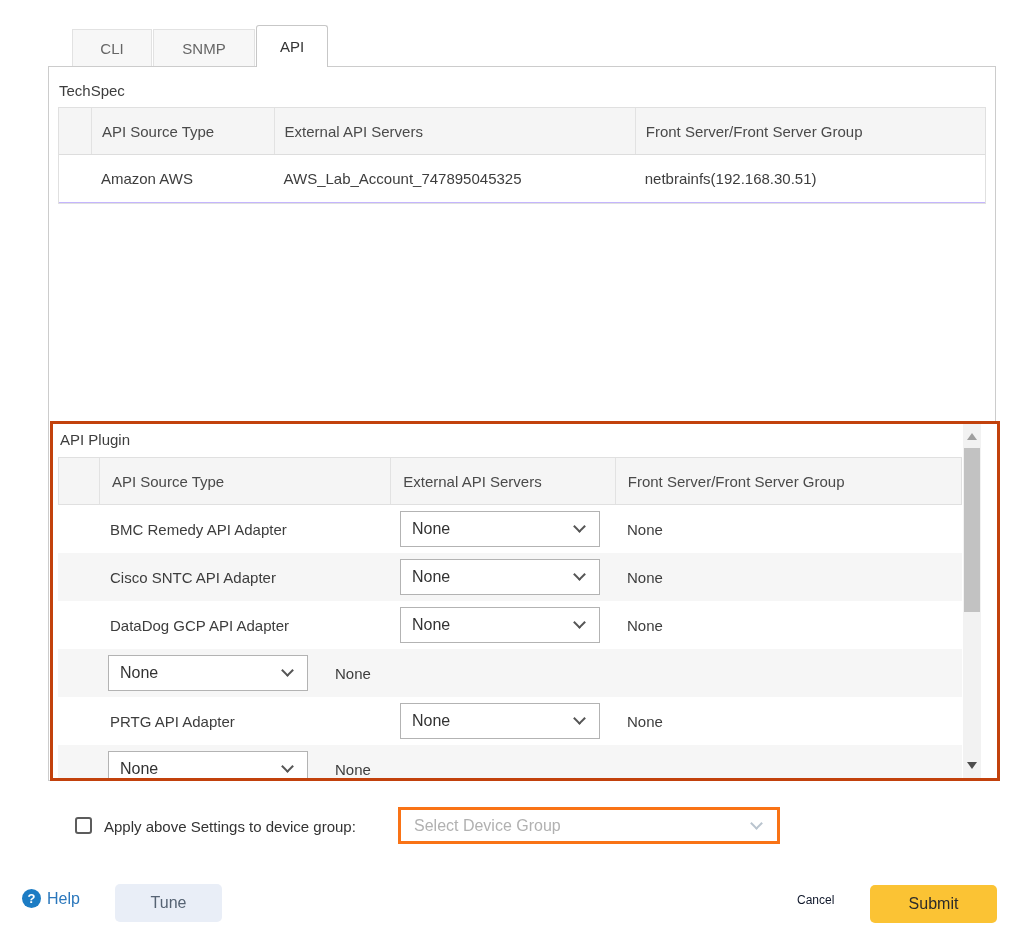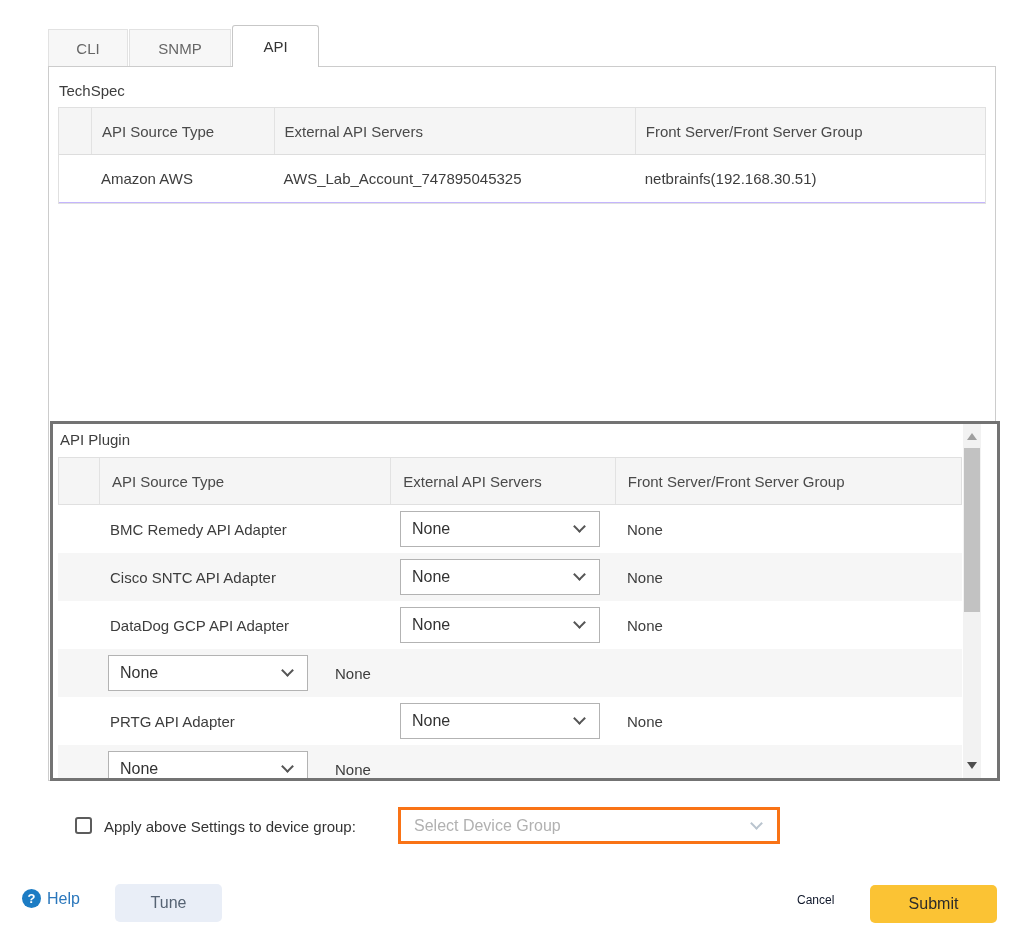--- a/index.html
+++ b/index.html
@@ -12,24 +12,24 @@
     overflow:hidden;
   }
 
   
   .tabs { position:absolute; left:48px; top:25px; display:flex; align-items:flex-end; z-index:3; }
   .tab {
     height:37px; background:#f7f7f7; border:1px solid #e2e2e2; border-bottom:none;
     display:flex; align-items:center; justify-content:center;
     font-size:15px; color:#666; cursor:pointer;
   }
-  .tab.t-cli  { width:80px; }
+  .tab.t-cli  { width:80px;margin-left:24px; }
   .tab.t-snmp { width:102px; margin-left:1px; }
   .tab.active {
-    width:87px; height:42px; background:#fff; border:1px solid #c7c7c7; border-bottom:none;
+    width:72px; height:42px; background:#fff; border:1px solid #c7c7c7; border-bottom:none;
     border-radius:3px 3px 0 0; color:#333; margin-bottom:-1px; margin-left:1px;
   }
 
   
   .panel { position:absolute; left:48px; top:66px; width:948px; height:715px;
            border:1px solid #ccc; background:#fff; z-index:1; }
   .section-label { position:absolute; font-size:15px; color:#3d3d3d; }
   .ts-label { left:10px; top:15px; }
 
   
@@ -41,21 +41,21 @@
   .tr { display:flex; height:48px; background:#fff; }
   .ts-tr { border-bottom:1px solid #c4b5fd; }
 
   .ts-table .c0 { width:32px;  padding-left:0; }
   .ts-table .c1 { width:183px; }
   .ts-table .c2 { width:362px; }
   .ts-table .c3 { width:351px; }
 
   
   .plugin-box { position:absolute; left:50px; top:421px; width:950px; height:360px;
-                border:3px solid #737373; background:#fff; z-index:2; overflow:hidden; }
+                border:3px solid #c2410c; background:#fff; z-index:2; overflow:hidden; }
   .pl-label { left:7px; top:7px; }
   .pl-table { left:5px; top:33px; width:904px; }
   .pl-table .thead { border:1px solid #e0e0e0; height:48px; }
   .pl-table .c0 { width:40px; padding-left:0; }
   .pl-table .c1 { width:292px; padding-left:12px; }
   .pl-table .c2 { width:225px; padding-left:0; }
   .pl-table .c3 { width:347px; padding-left:12px; }
   .pl-rows .tr:nth-child(even) { background:#f6f6f6; }
 
   .dropdown {

